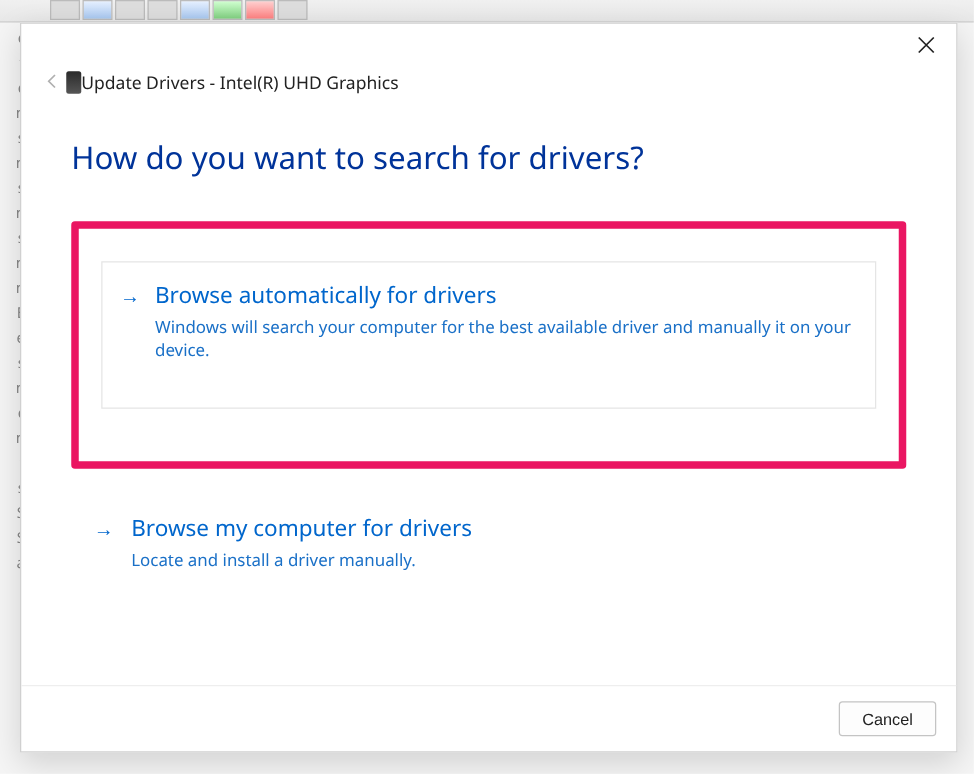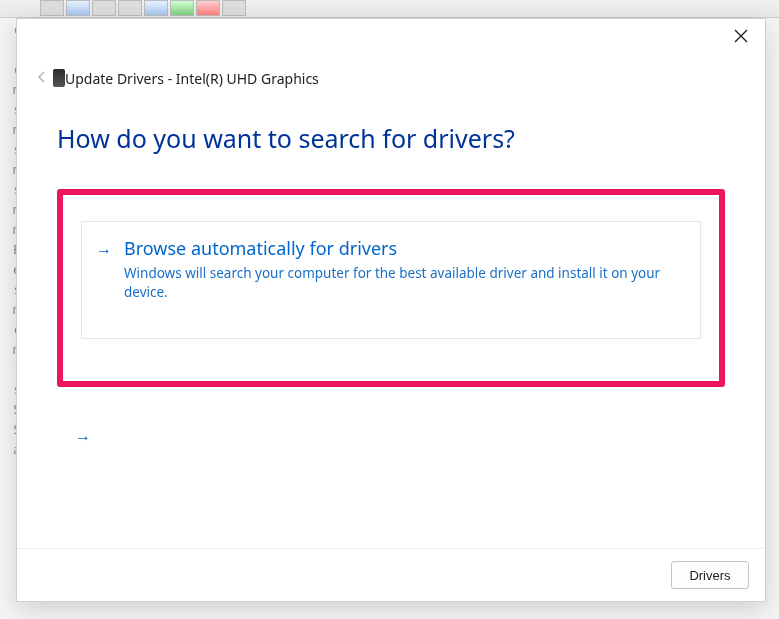--- a/index.html
+++ b/index.html
@@ -37,21 +37,21 @@
       display: flex; flex-direction: column;
     }
     .dialog-close {
       position: absolute; top: 6px; right: 10px;
       width: 28px; height: 24px;
       display:flex;align-items:center;justify-content:center;
       cursor: pointer;
     }
     .dialog-close svg { width: 14px; height: 14px; }
     .dialog-header {
-      padding: 48px 40px 0 14px;
+      padding: 36px 40px 0 14px;
       display: flex; align-items: center; 
     }
     .back-arrow {
       width: 22px; height: 22px; display:flex;align-items:center;justify-content:center;
       color: #a0a0a0; cursor: default;
     }
     .driver-icon{
       width:12px;height:18px;
       background:linear-gradient(#2a2a2a,#555);
       border-radius:2px;
@@ -168,27 +168,31 @@
   </div>
 
   <div class="dialog-body">
     <div class="question">How do you want to search for drivers?</div>
 
     <div class="option highlighted">
       <div class="option-inner">
         <span class="opt-arrow">→</span>
         <div class="opt-texts">
           <div class="opt-title">Browse automatically for drivers</div>
-          <div class="opt-desc">Windows will search your computer for the best available driver and install it on your device.</div>
+          <div class="opt-desc">Windows will search your computer for the best available driver and manually it on your device.</div>
         </div>
       </div>
     </div>
 
     <div class="option">
       <span class="opt-arrow">→</span>
+      <div class="opt-texts">
+        <div class="opt-title">Browse my computer for drivers</div>
+        <div class="opt-desc">Locate and install a driver manually.</div>
+      </div>
     </div>
   </div>
 
   <div class="dialog-footer">
-    <button class="btn">Drivers</button>
+    <button class="btn">Cancel</button>
   </div>
 
 </div>
 
 </body></html>

